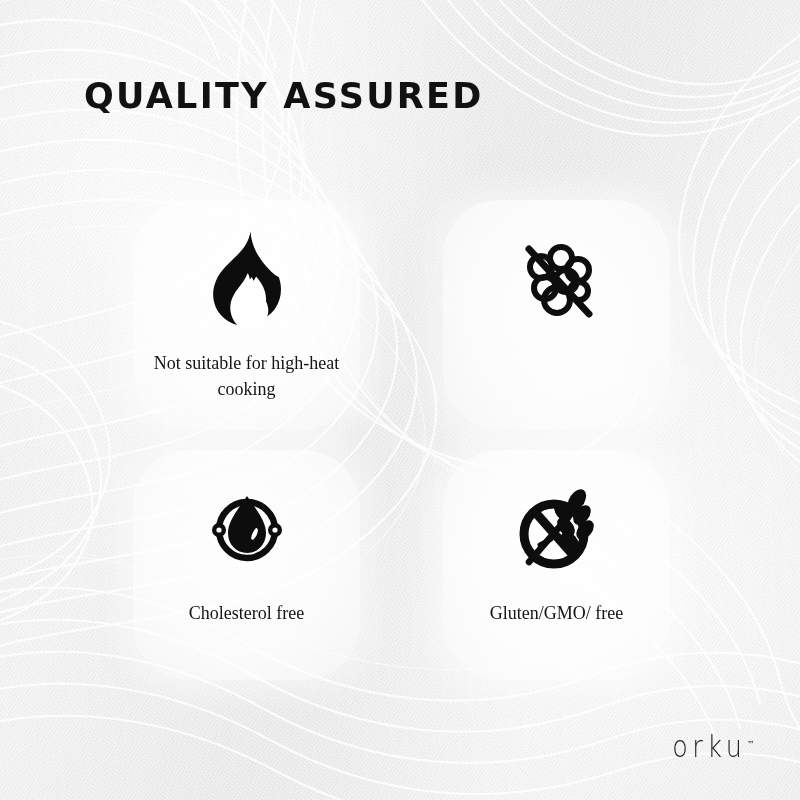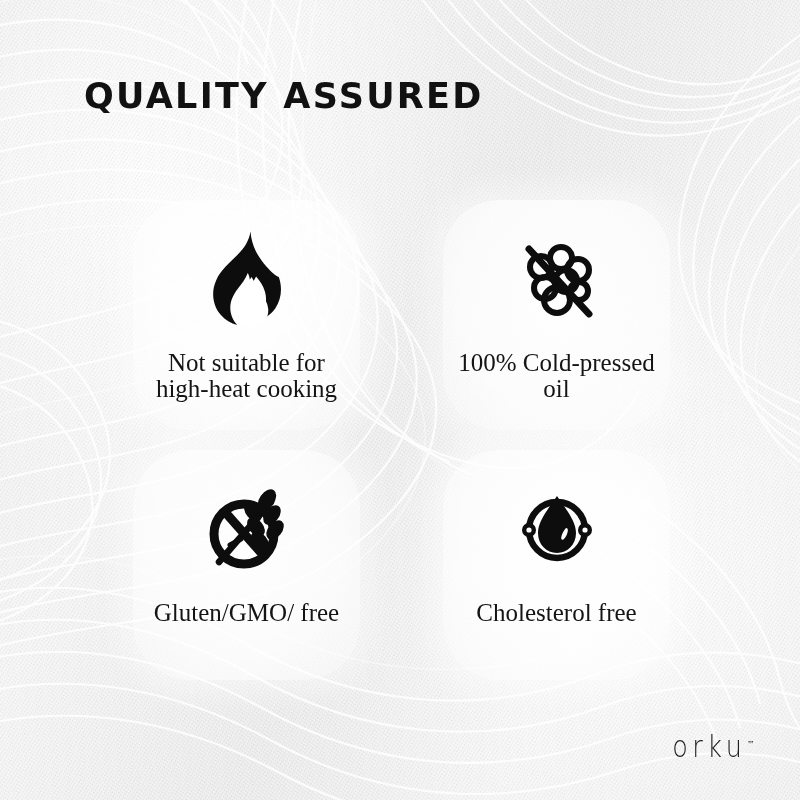--- a/index.html
+++ b/index.html
@@ -103,21 +103,21 @@
     display: flex;
     align-items: center;
     justify-content: center;
   }
   .card-icon svg { display: block; }
   .card-label {
     margin-top: 14px;
     width: 200px;
     text-align: center;
     font-family: "Liberation Serif", serif;
-    font-size: 25px;
+    font-size: 18px;
     line-height: 26px;
     color: #141414;
   }
 
   
   #logo {
     position: absolute;
     right: 45px;
     bottom: 38px;
     display: flex;
@@ -235,21 +235,36 @@
             <circle cx="50" cy="24" r="11"></circle>
             <circle cx="67" cy="36" r="11"></circle>
             <circle cx="34" cy="54" r="11"></circle>
             <circle cx="55" cy="47" r="11"></circle>
             <circle cx="46" cy="66" r="13"></circle>
             <circle cx="68" cy="57" r="9"></circle>
           </g>
           <line x1="18" y1="15" x2="78" y2="80" stroke="#0d0d0d" stroke-width="7" stroke-linecap="round"></line>
         </svg>
       </div>
-      <div class="card-label">100% Cold-pressed oil</div>
+    </div>
+
+    <div class="card">
+      <div class="card-icon">
+        <svg width="96" height="92" viewBox="0 0 96 92" aria-hidden="true">
+          <path d="M20 46 A28 28 0 0 1 76 46" fill="none" stroke="#0d0d0d" stroke-width="6.5" stroke-linecap="round"></path>
+          <path d="M76 46 A28 28 0 0 1 20 46" fill="none" stroke="#0d0d0d" stroke-width="6.5" stroke-linecap="round"></path>
+          <circle cx="20" cy="46" r="7" fill="#0d0d0d"></circle>
+          <circle cx="76" cy="46" r="7" fill="#0d0d0d"></circle>
+          <circle cx="20" cy="46" r="2.6" fill="#ffffff"></circle>
+          <circle cx="76" cy="46" r="2.6" fill="#ffffff"></circle>
+          <path fill="#0d0d0d" d="M48 12c-7 11-19 24-19 37 0 11.6 8.5 20 19 20s19-8.4 19-20c0-13-12-26-19-37z"></path>
+          <path fill="#ffffff" d="M57 44c-2.6 3-4.4 6.2-4.8 9.8-.2 1.7 1.2 2.6 2.3 1.6 2.6-2.4 4.1-5.6 4.4-9.1.1-1.5-1-2.8-1.9-2.3z"></path>
+        </svg>
+      </div>
+      <div class="card-label">Cholesterol free</div>
     </div>
 
     <div class="card">
       <div class="card-icon">
         <svg width="96" height="96" viewBox="0 0 96 96" aria-hidden="true">
           <g fill="#0d0d0d">
             <ellipse cx="68" cy="18" rx="7.5" ry="12" transform="rotate(35 68 18)"></ellipse>
             <ellipse cx="54" cy="30" rx="7" ry="11" transform="rotate(-40 54 30)"></ellipse>
             <ellipse cx="73" cy="33" rx="7" ry="11" transform="rotate(38 73 33)"></ellipse>
             <ellipse cx="57" cy="45" rx="7" ry="11" transform="rotate(-40 57 45)"></ellipse>
@@ -258,36 +273,20 @@
           </g>
           <line x1="72" y1="20" x2="20" y2="80" stroke="#0d0d0d" stroke-width="6.5" stroke-linecap="round"></line>
           <circle cx="45" cy="52" r="30" fill="none" stroke="#0d0d0d" stroke-width="9"></circle>
           <line x1="26" y1="30" x2="65" y2="74" stroke="#0d0d0d" stroke-width="9" stroke-linecap="butt"></line>
           <line x1="31" y1="63" x2="42" y2="57" stroke="#0d0d0d" stroke-width="5" stroke-linecap="round"></line>
         </svg>
       </div>
       <div class="card-label">Gluten/GMO/ free</div>
     </div>
 
-    <div class="card">
-      <div class="card-icon">
-        <svg width="96" height="92" viewBox="0 0 96 92" aria-hidden="true">
-          <path d="M20 46 A28 28 0 0 1 76 46" fill="none" stroke="#0d0d0d" stroke-width="6.5" stroke-linecap="round"></path>
-          <path d="M76 46 A28 28 0 0 1 20 46" fill="none" stroke="#0d0d0d" stroke-width="6.5" stroke-linecap="round"></path>
-          <circle cx="20" cy="46" r="7" fill="#0d0d0d"></circle>
-          <circle cx="76" cy="46" r="7" fill="#0d0d0d"></circle>
-          <circle cx="20" cy="46" r="2.6" fill="#ffffff"></circle>
-          <circle cx="76" cy="46" r="2.6" fill="#ffffff"></circle>
-          <path fill="#0d0d0d" d="M48 12c-7 11-19 24-19 37 0 11.6 8.5 20 19 20s19-8.4 19-20c0-13-12-26-19-37z"></path>
-          <path fill="#ffffff" d="M57 44c-2.6 3-4.4 6.2-4.8 9.8-.2 1.7 1.2 2.6 2.3 1.6 2.6-2.4 4.1-5.6 4.4-9.1.1-1.5-1-2.8-1.9-2.3z"></path>
-        </svg>
-      </div>
-      <div class="card-label">Cholesterol free</div>
-    </div>
-
   </div>
 
   <div id="logo">
     <span id="logo-wordmark">orku</span>
     <span id="logo-tm">™</span>
   </div>
 
 </div>
 
 </body></html>

